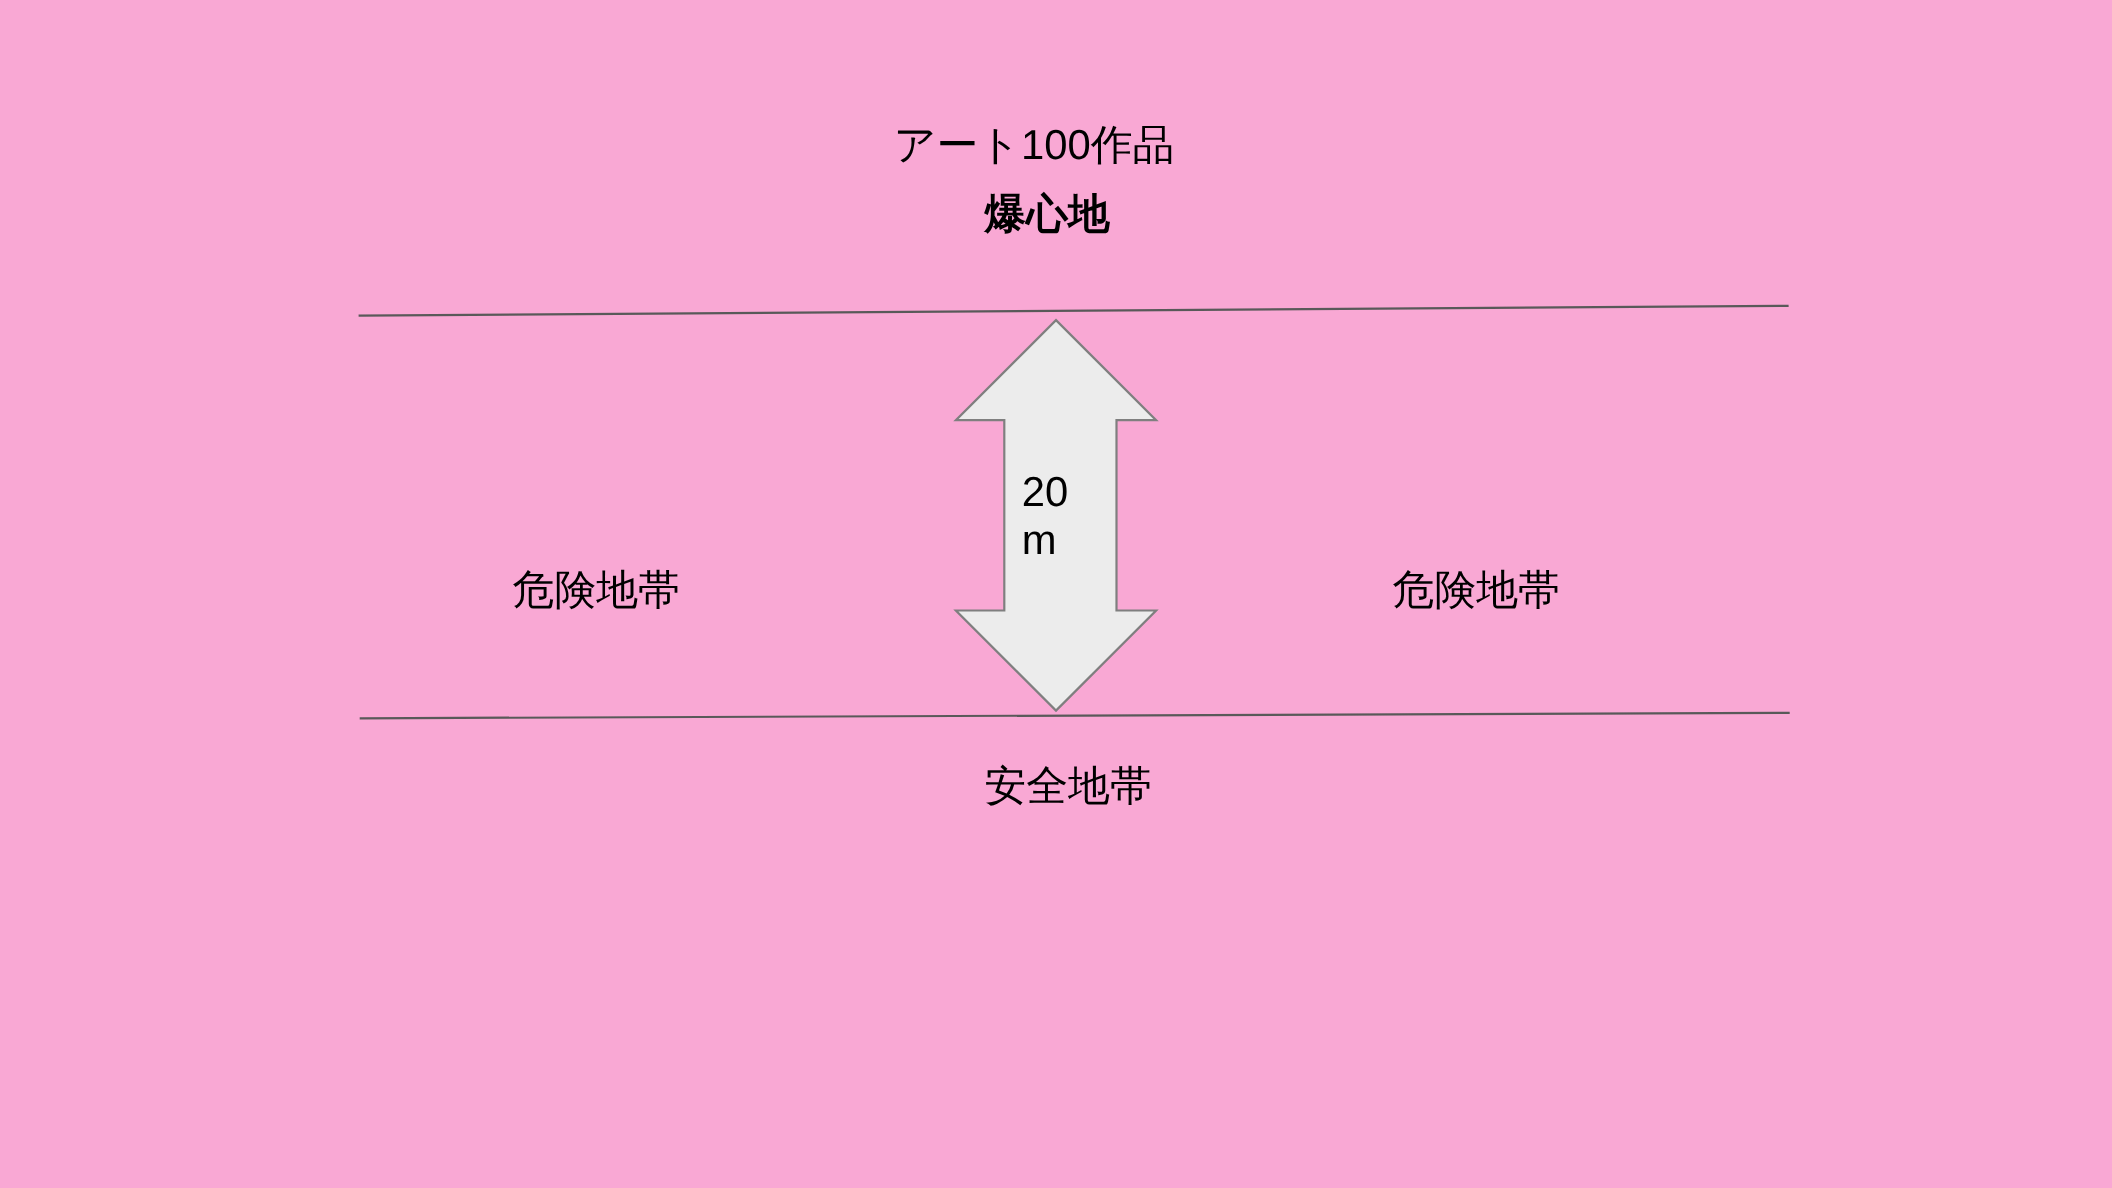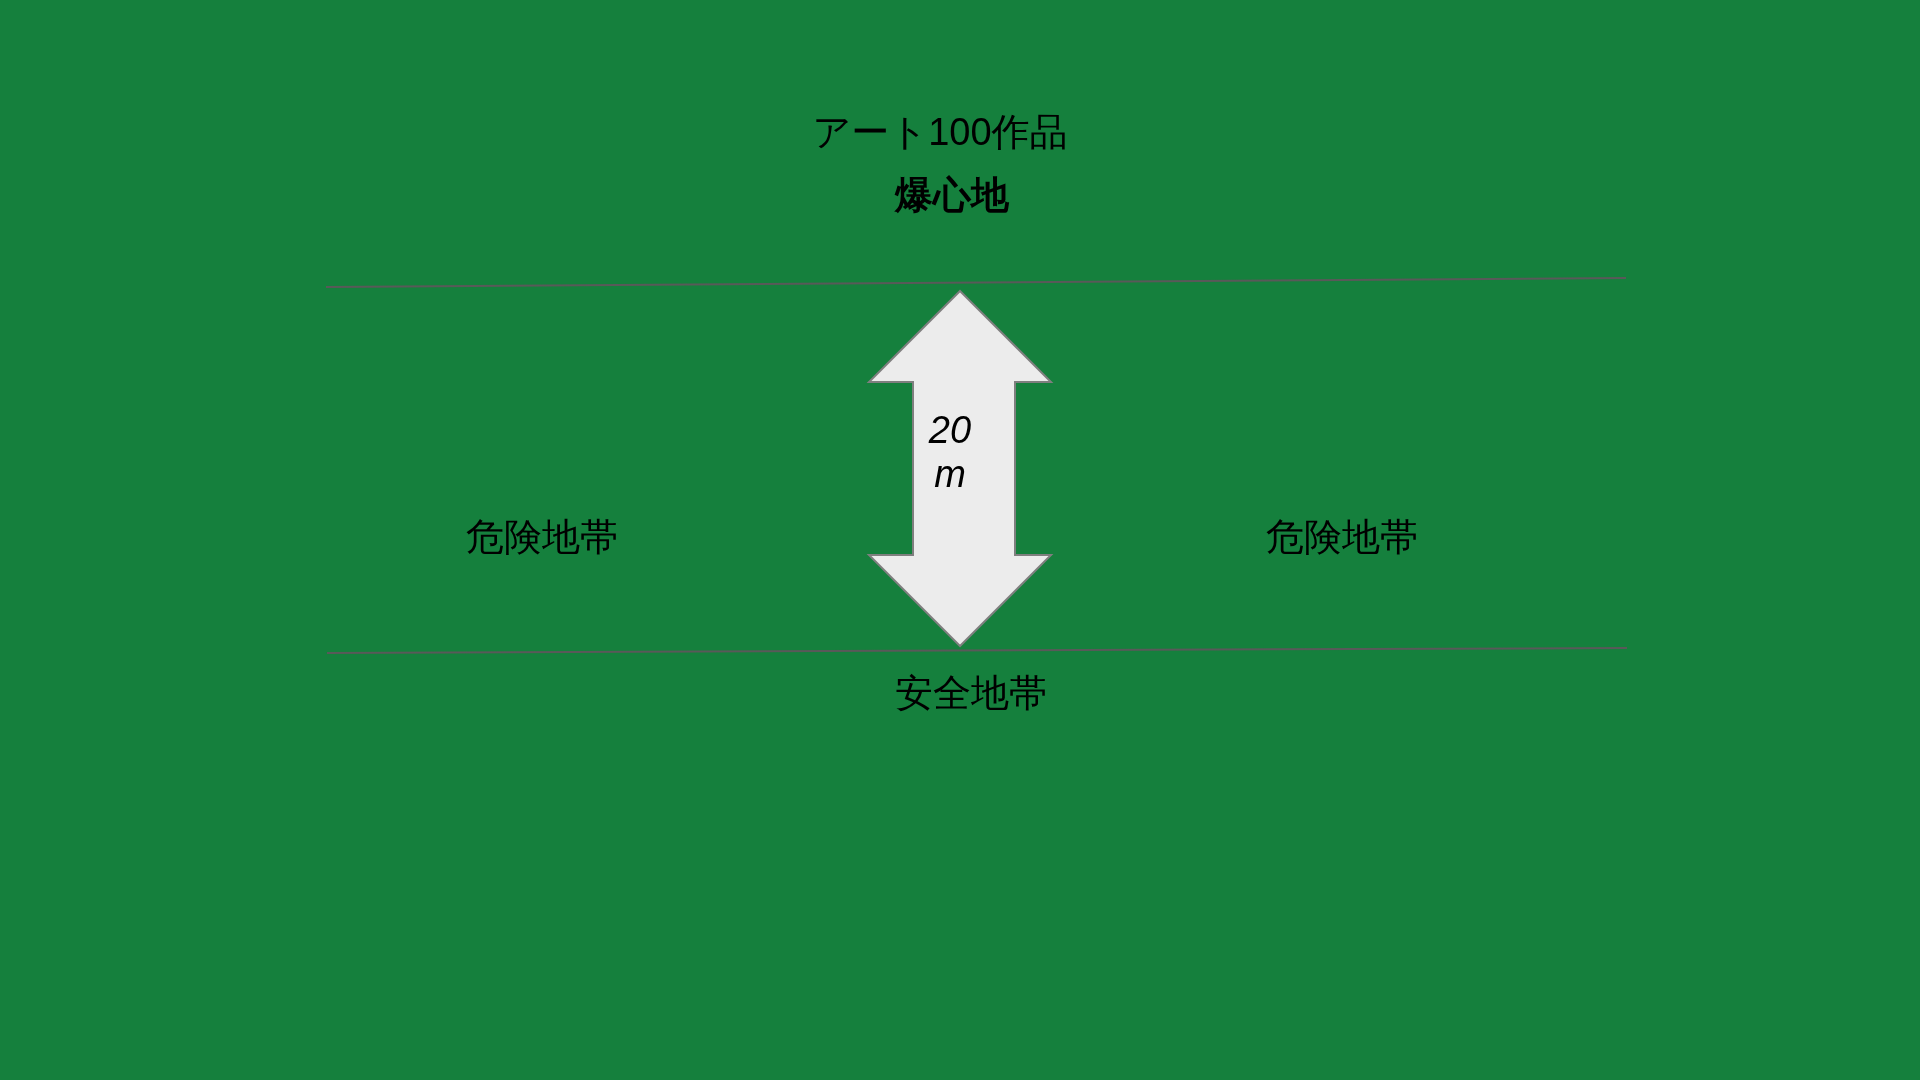--- a/index.html
+++ b/index.html
@@ -4,21 +4,21 @@
 <style>
   html, body {
     margin: 0;
     padding: 0;
     background: #ffffff;
   }
   #canvas {
     position: relative;
     width: 1920px;
     height: 1080px;
-    background: #15803d;
+    background: #f9a8d4;
     overflow: hidden;
     font-family: "Liberation Sans", "DejaVu Sans", sans-serif;
     color: #000000;
   }
   #shapes {
     position: absolute;
     left: 0;
     top: 0;
     width: 1920px;
     height: 1080px;
@@ -40,31 +40,29 @@
     font-size: 38px;
     line-height: 1.15;
     white-space: nowrap;
     color: #000000;
     text-align: center;
   }
   .label.title-line1  { left: 940px;  top: 133px; }
   .label.title-line2  { left: 952px;  top: 196px; font-weight: bold; }
   .label.danger-left  { left: 542px;  top: 538px; }
   .label.danger-right { left: 1342px; top: 538px; }
-  .label.safe         { left: 971px;  top: 694px; }
+  .label.safe         { left: 971px;  top: 716px; }
   .arrow-label {
     position: absolute;
     left: 950px;
-    top: 452px;
+    top: 470px;
     transform: translate(-50%, -50%);
     font-size: 38px;
     line-height: 44px;
-    text-align: center;
     color: #000000;
-    font-style: italic;
   }
   .arrow-label span { display: block; }
 </style>
 </head>
 <body>
 
 <div id="canvas">
 
   <svg id="shapes" viewBox="0 0 1920 1080" xmlns="http://www.w3.org/2000/svg">
     <line class="boundary-line" x1="326" y1="287" x2="1626" y2="278" stroke="#595959"></line>

